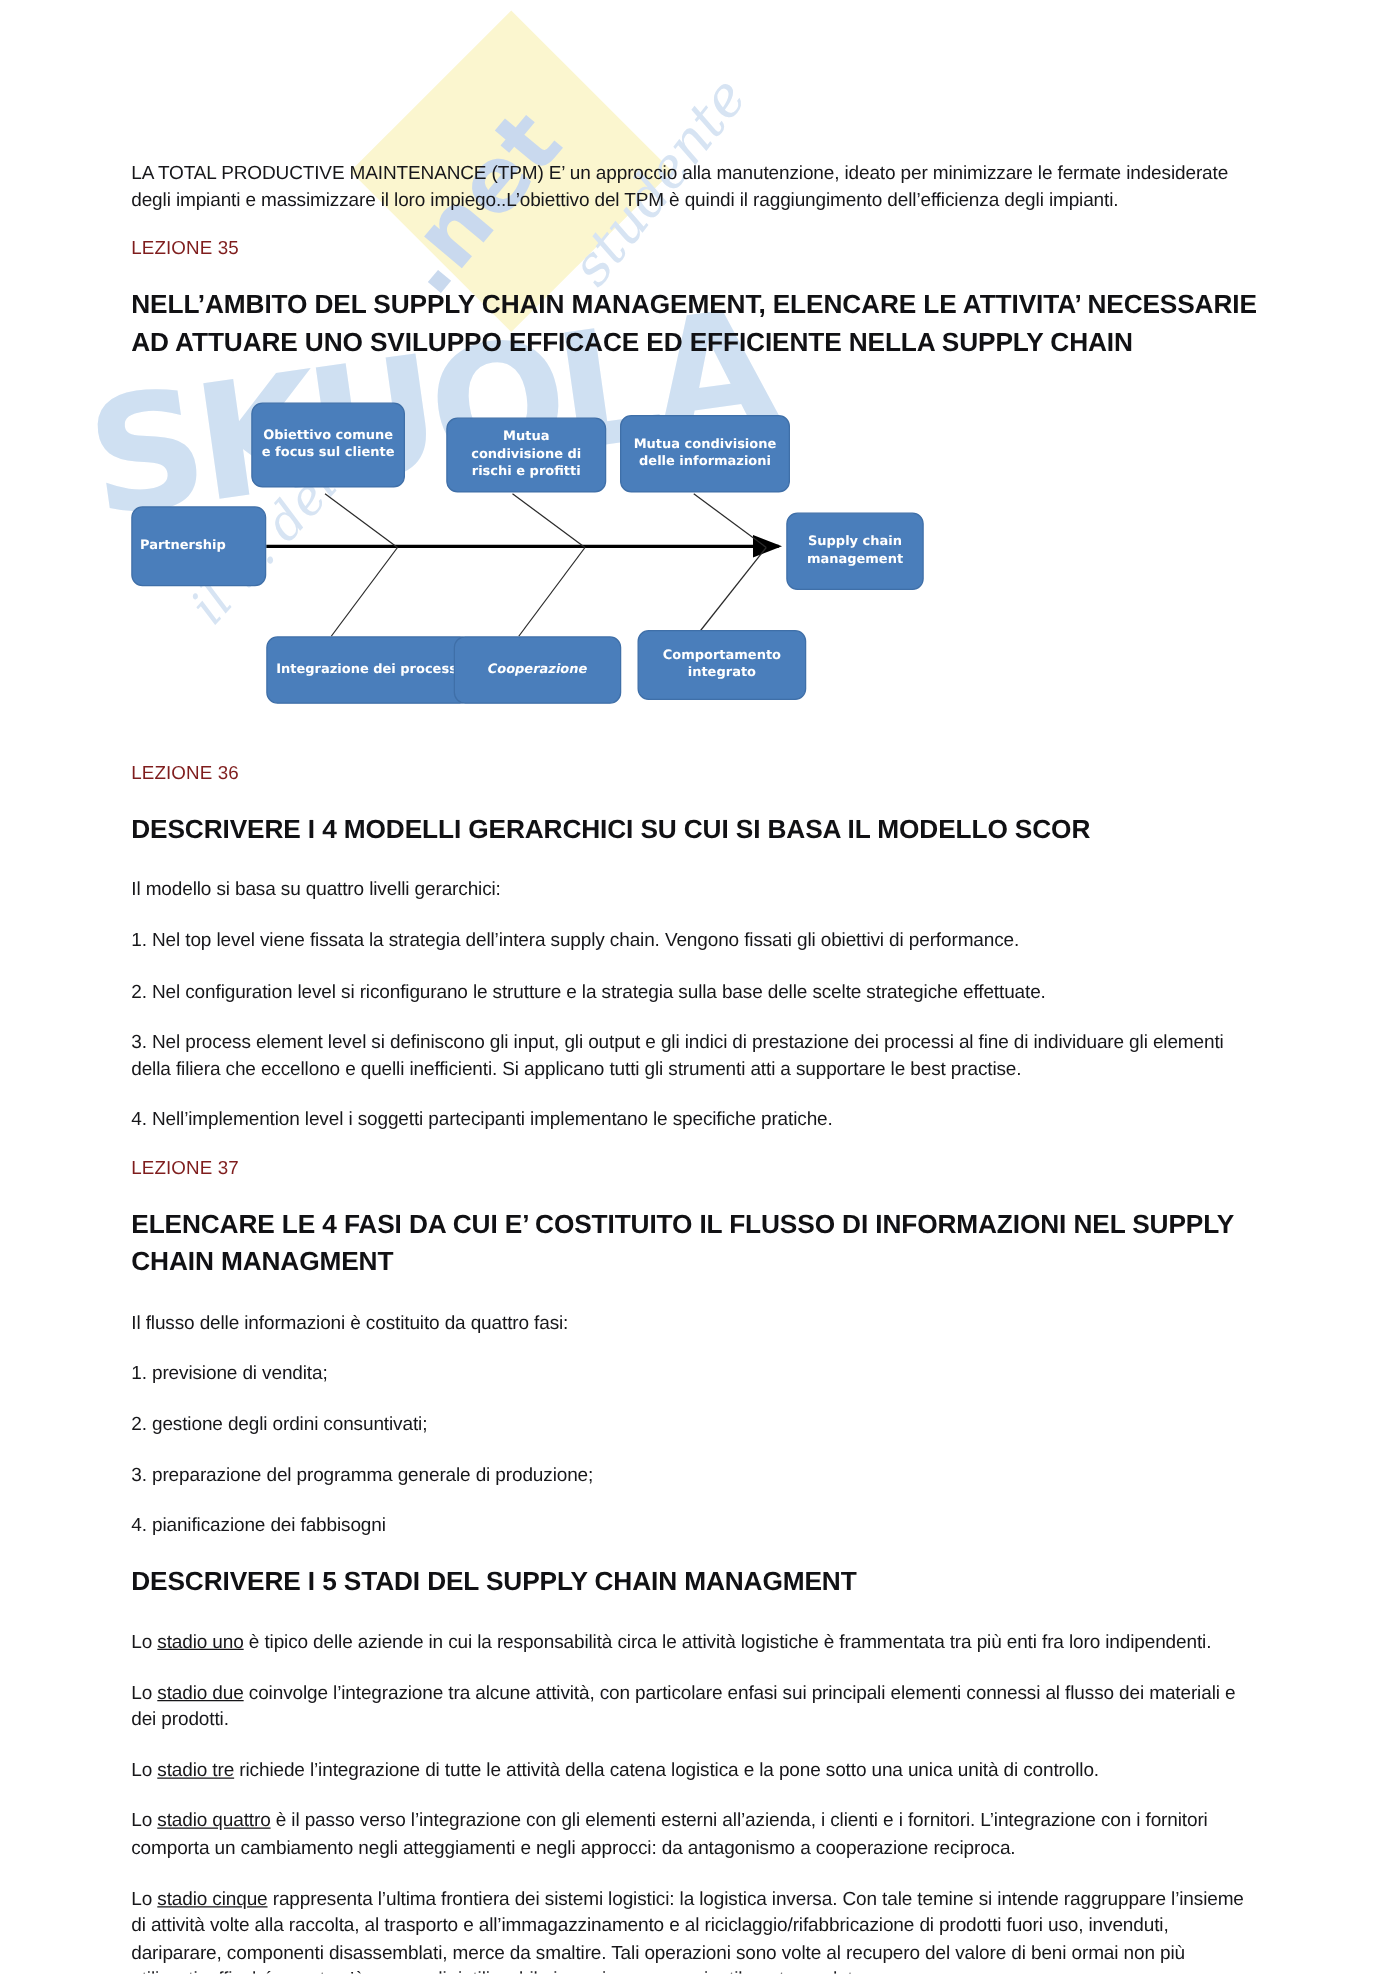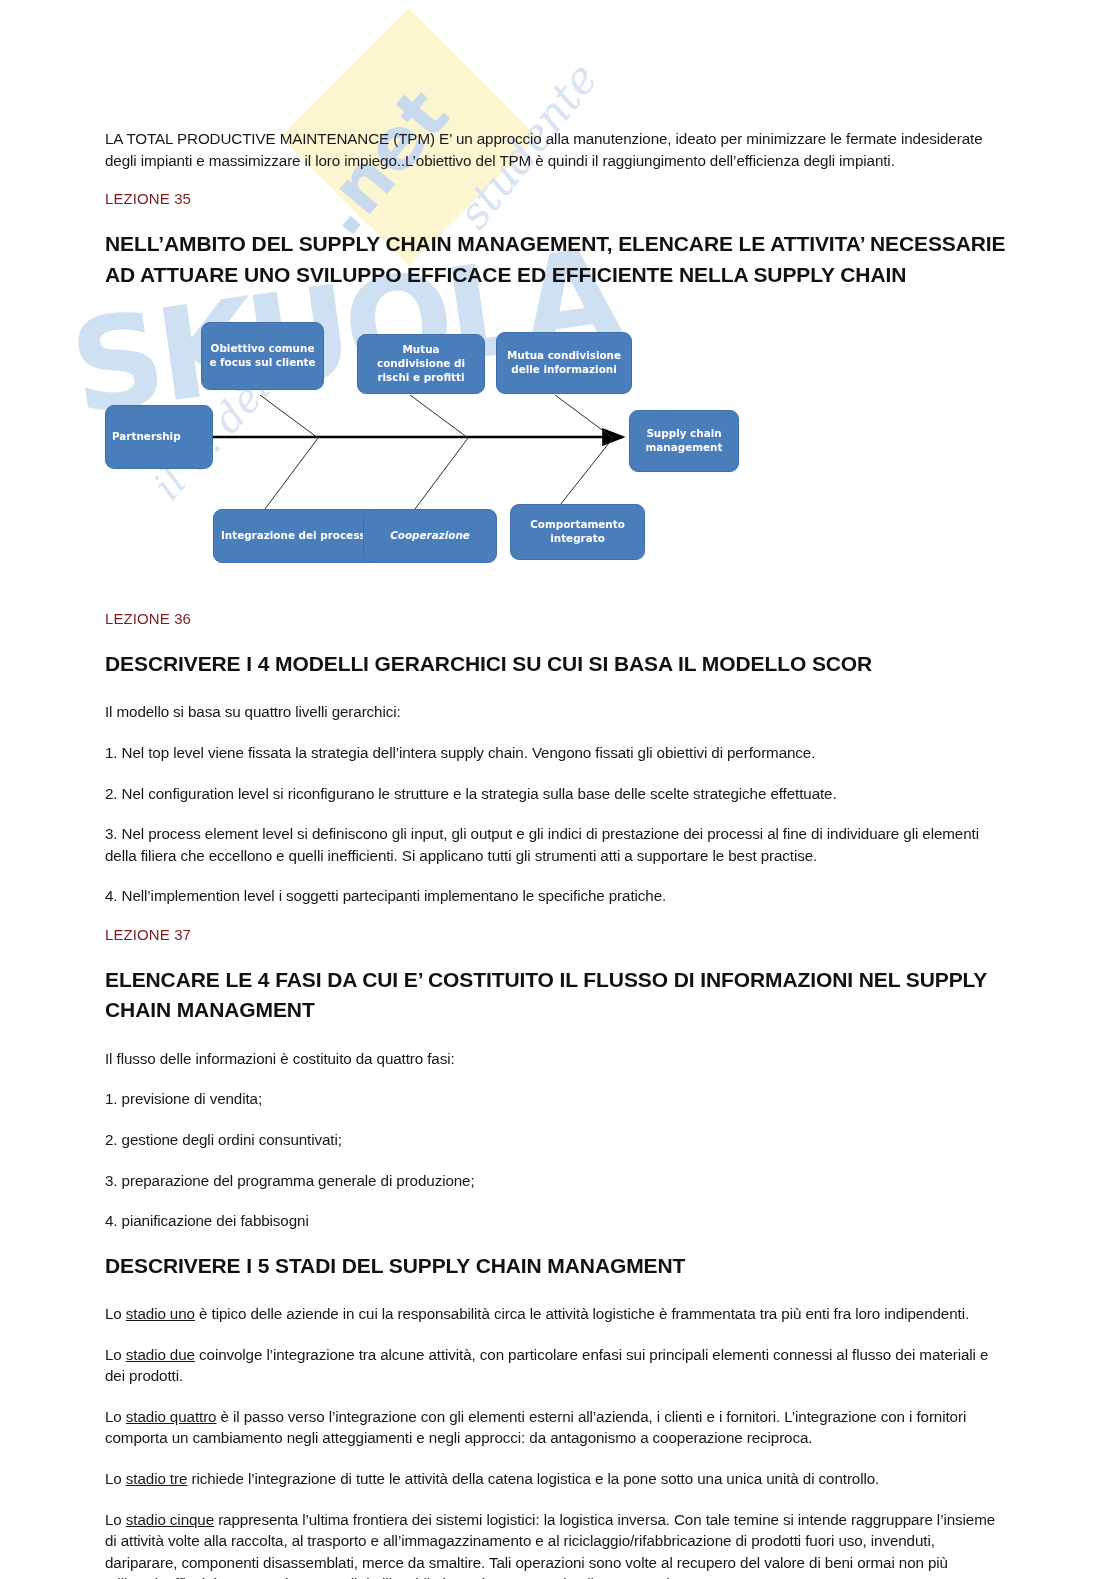--- a/index.html
+++ b/index.html
@@ -210,23 +210,23 @@
 
     <h3 class="question">DESCRIVERE I 5 STADI DEL SUPPLY CHAIN MANAGMENT</h3>
 
     <p class="body">
       <span>Lo </span><span class="u">stadio uno</span><span> è tipico delle aziende in cui la responsabilità circa le attività logistiche è frammentata tra più enti fra loro indipendenti.</span>
     </p>
     <p class="body">
       <span>Lo </span><span class="u">stadio due</span><span> coinvolge l’integrazione tra alcune attività, con particolare enfasi sui principali elementi connessi al flusso dei materiali e dei prodotti.</span>
     </p>
     <p class="body">
+      <span>Lo </span><span class="u">stadio tre</span><span> richiede l’integrazione di tutte le attività della catena logistica e la pone sotto una unica unità di controllo.</span>
+    </p>
+    <p class="body">
       <span>Lo </span><span class="u">stadio quattro</span><span> è il passo verso l’integrazione con gli elementi esterni all’azienda, i clienti e i fornitori. L’integrazione con i fornitori comporta un cambiamento negli atteggiamenti e negli approcci: da antagonismo a cooperazione reciproca.</span>
-    </p>
-    <p class="body">
-      <span>Lo </span><span class="u">stadio tre</span><span> richiede l’integrazione di tutte le attività della catena logistica e la pone sotto una unica unità di controllo.</span>
     </p>
     <p class="body">
       <span>Lo </span><span class="u">stadio cinque</span><span> rappresenta l’ultima frontiera dei sistemi logistici: la logistica inversa. Con tale temine si intende raggruppare l’insieme di attività volte alla raccolta, al trasporto e all’immagazzinamento e al riciclaggio/rifabbricazione di prodotti fuori uso, invenduti, dariparare, componenti disassemblati, merce da smaltire. Tali operazioni sono volte al recupero del valore di beni ormai non più utilizzati, affinché quanto c’è ancora di riutilizzabile in essi non venga inutilmente perduto.</span>
     </p>
 
   </div>
 </div>
 
 </body></html>

